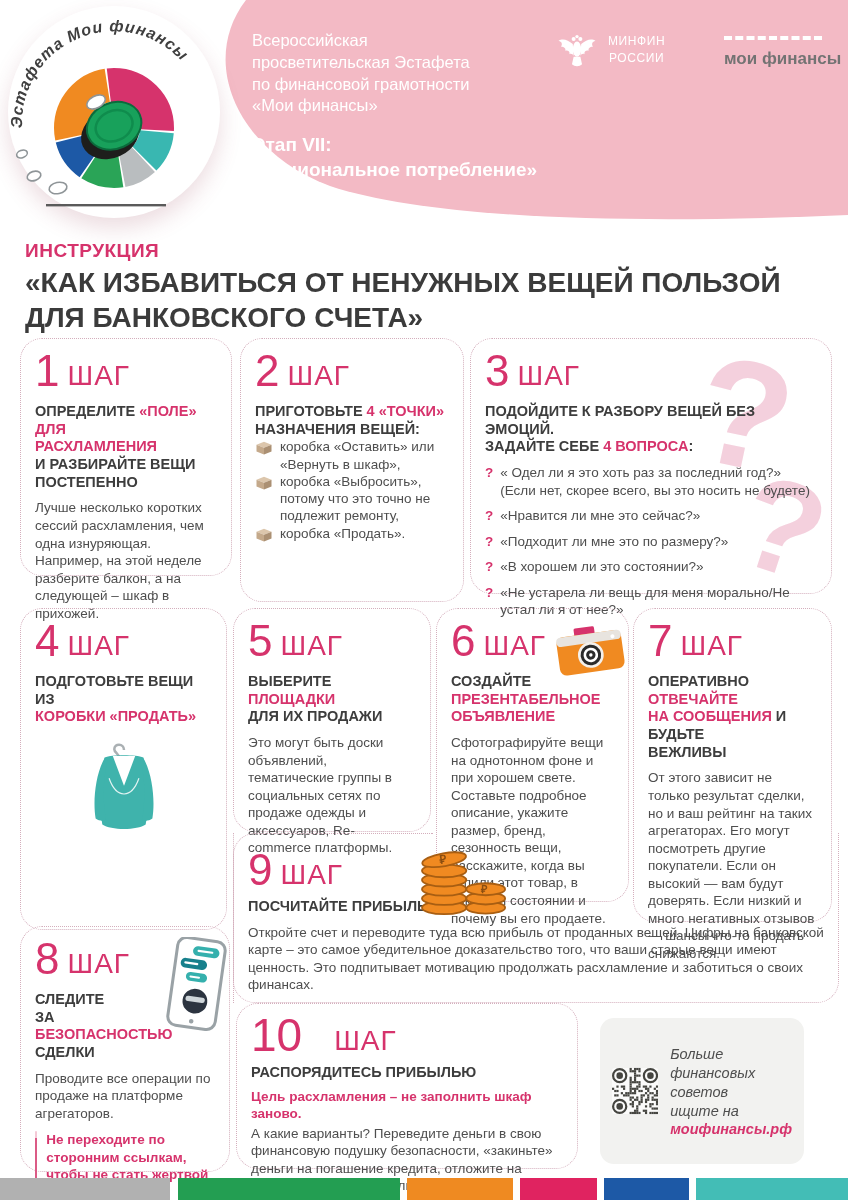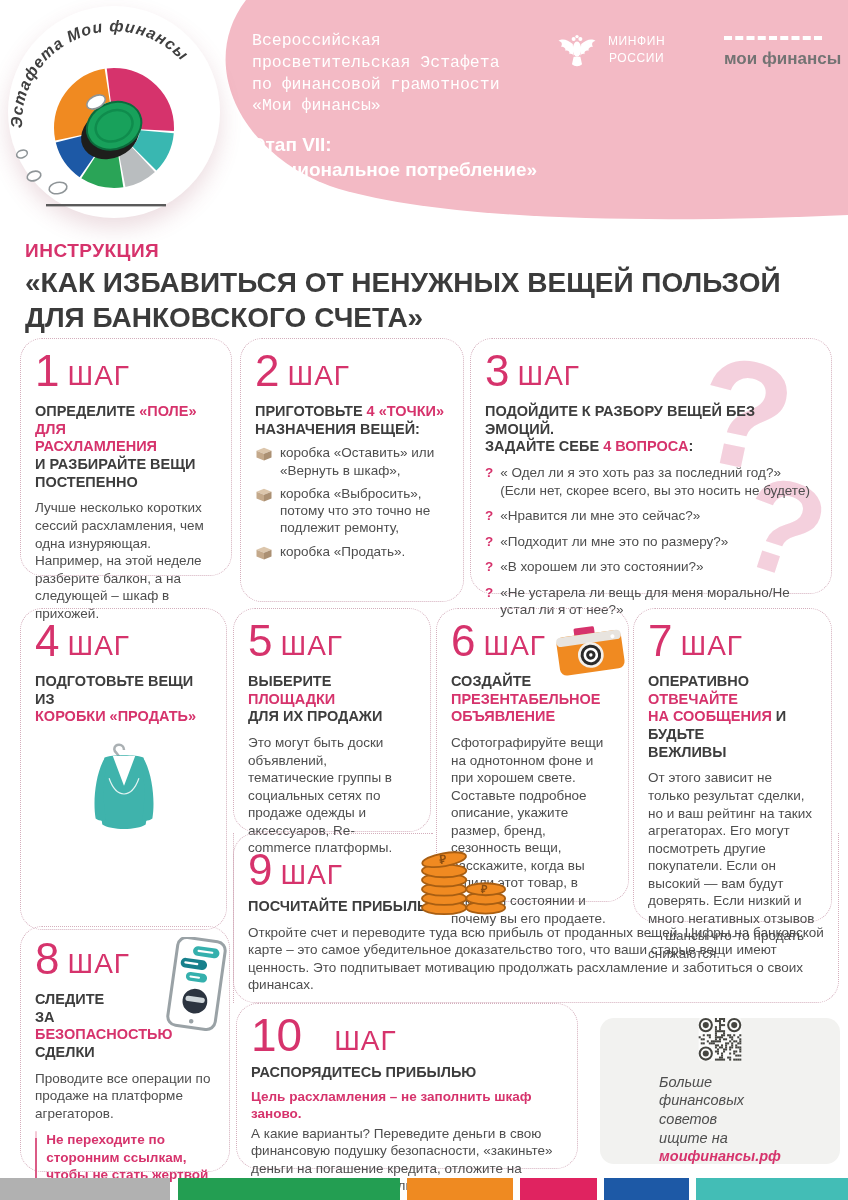--- a/index.html
+++ b/index.html
@@ -4,42 +4,42 @@
 <style>
   html,body{margin:0;padding:0;}
   body{font-family:"Liberation Sans",sans-serif;background:#e9e9e9;}
   #page{position:relative;width:848px;height:1200px;background:#fff;overflow:hidden;margin:0 auto;}
   .abs{position:absolute;}
   
   #blob-svg{position:absolute;left:0;top:0;z-index:0;}
   #logo-circle{position:absolute;left:8px;top:6px;width:212px;height:212px;border-radius:50%;
     background:#fff;box-shadow:0 10px 22px rgba(150,60,85,.18);z-index:2;}
   #hdr-text{position:absolute;left:252px;top:30px;z-index:1;color:#fff;}
-  .program{font-size:16.5px;line-height:1.32;white-space:pre-line;font-family:Liberation Mono, monospace;}
+  .program{font-size:16.5px;line-height:1.32;white-space:pre-line;}
   .stage{margin-top:16px;font-size:19px;font-weight:700;line-height:1.3;white-space:pre-line;}
   #minfin{position:absolute;left:556px;top:30px;z-index:1;display:flex;gap:10px;align-items:center;color:#fff;text-align:center;}
   #minfin .mf-label{font-size:12px;letter-spacing:.6px;line-height:1.4;white-space:pre-line;}
   #brand{position:absolute;left:724px;top:36px;z-index:1;color:#737373;}
   #brand .dash{width:98px;border-top:4px dashed #fff;margin-bottom:9px;}
   #brand .bt{font-size:17px;font-weight:700;}
   
   #kicker{left:25px;top:240px;color:#d6336c;font-size:19px;font-weight:700;letter-spacing:.5px;}
   #big-title{left:25px;top:266px;width:800px;color:#3b3b3b;font-size:28px;font-weight:700;
     line-height:1.24;white-space:pre-line;}
   
   .qmark-bg{position:absolute;color:#f4d0dd;font-weight:700;z-index:0;line-height:1;}
   
   .stepbox{position:absolute;border:1px dotted #d4aebc;border-radius:22px;padding:10px 14px;z-index:1;box-sizing:border-box;}
   .step-num{color:#d6336c;font-size:44px;font-weight:400;line-height:1;display:flex;align-items:flex-end;gap:8px;}
   .step-num .word{font-size:28px;letter-spacing:1px;padding-bottom:3px;}
   .step-head{font-size:14.5px;font-weight:700;color:#3d3d3d;line-height:1.22;margin-top:10px;white-space:pre-line;}
   .accent{color:#d6336c;}
   .step-body{font-size:13.5px;color:#4e4e4e;line-height:1.3;margin-top:8px;}
   
-  .box-item{display:flex;gap:7px;margin-top:6px;font-size:13.5px;color:#4e4e4e;line-height:1.28;}
+  .box-item{display:flex;gap:7px;margin-top:0;font-size:13.5px;color:#4e4e4e;line-height:1.28;}
   .box-item svg{flex:0 0 auto;margin-top:1px;}
   
   .q{display:flex;gap:7px;margin-top:8px;font-size:13.5px;color:#4e4e4e;line-height:1.3;}
   .qm{color:#d6336c;font-weight:700;}
   
   #camera-ic{position:absolute;right:2px;top:12px;}
   #phone-ic{position:absolute;right:2px;top:10px;}
   .dress-wrap{text-align:center;margin-top:6px;}
   
   .warning{display:flex;gap:9px;margin-top:9px;}
@@ -49,22 +49,22 @@
   
   #s9a{left:233px;top:833px;width:200px;height:170px;border:none;border-top:1px dotted #d4aebc;border-left:1px dotted #d4aebc;border-radius:22px 0 0 0;}
   #s9b{left:233px;top:833px;width:606px;height:170px;border:none;border-right:1px dotted #d4aebc;border-bottom:1px dotted #d4aebc;border-left:1px dotted #d4aebc;border-radius:0 0 22px 22px;}
   #s9-content{left:248px;top:848px;width:580px;z-index:2;}
   #s9-content .step-head{margin-top:6px;}
   #coins-ic{position:absolute;left:150px;top:-18px;}
   
   #s10 .step-num{font-size:46px;gap:32px;}
   .lead{font-size:13.5px;font-weight:700;color:#d6336c;line-height:1.3;margin-top:6px;}
   
-  #qrblock{left:600px;top:1018px;width:240px;height:146px;background:#f2f2f0;border-radius:14px;
-    display:flex;align-items:center;gap:12px;padding:0 12px;box-sizing:border-box;z-index:1;flex-direction:column;}
+  #qrblock{left:600px;top:1018px;width:204px;height:146px;background:#f2f2f0;border-radius:14px;
+    display:flex;align-items:center;gap:12px;padding:0 12px;box-sizing:border-box;z-index:1;}
   #qr-text{font-style:italic;font-size:14.5px;color:#4e4e4e;line-height:1.3;white-space:pre-line;}
   #qr-link{font-style:italic;font-weight:700;color:#d6336c;font-size:14.5px;}
   
   #strip{position:absolute;left:0;bottom:0;height:22px;display:flex;z-index:3;}
   #strip div{height:22px;}
   .fs0{width:170px;} .fs1{width:222px;margin-left:8px;} .fs2{width:106px;margin-left:7px;}
   .fs3{width:77px;margin-left:7px;} .fs4{width:85px;margin-left:7px;} .fs5{width:152px;margin-left:7px;}
 </style>
 </head>
 <body>

